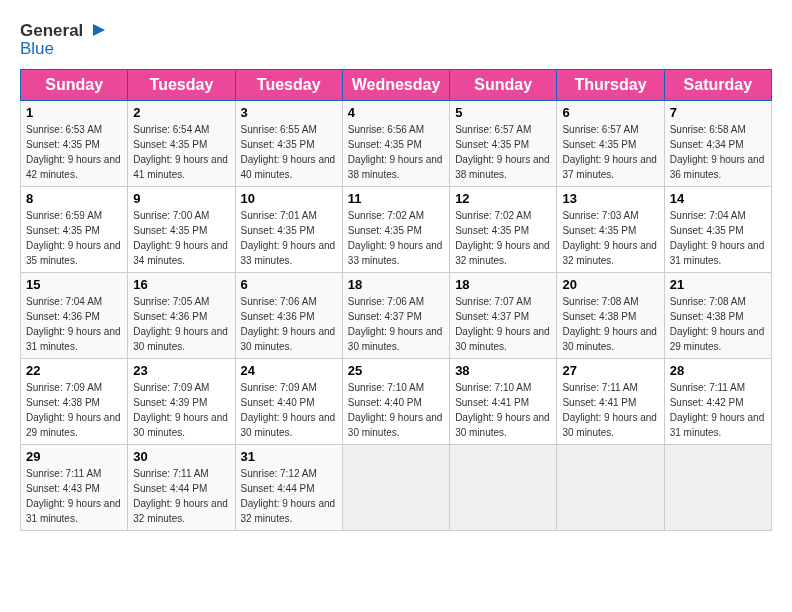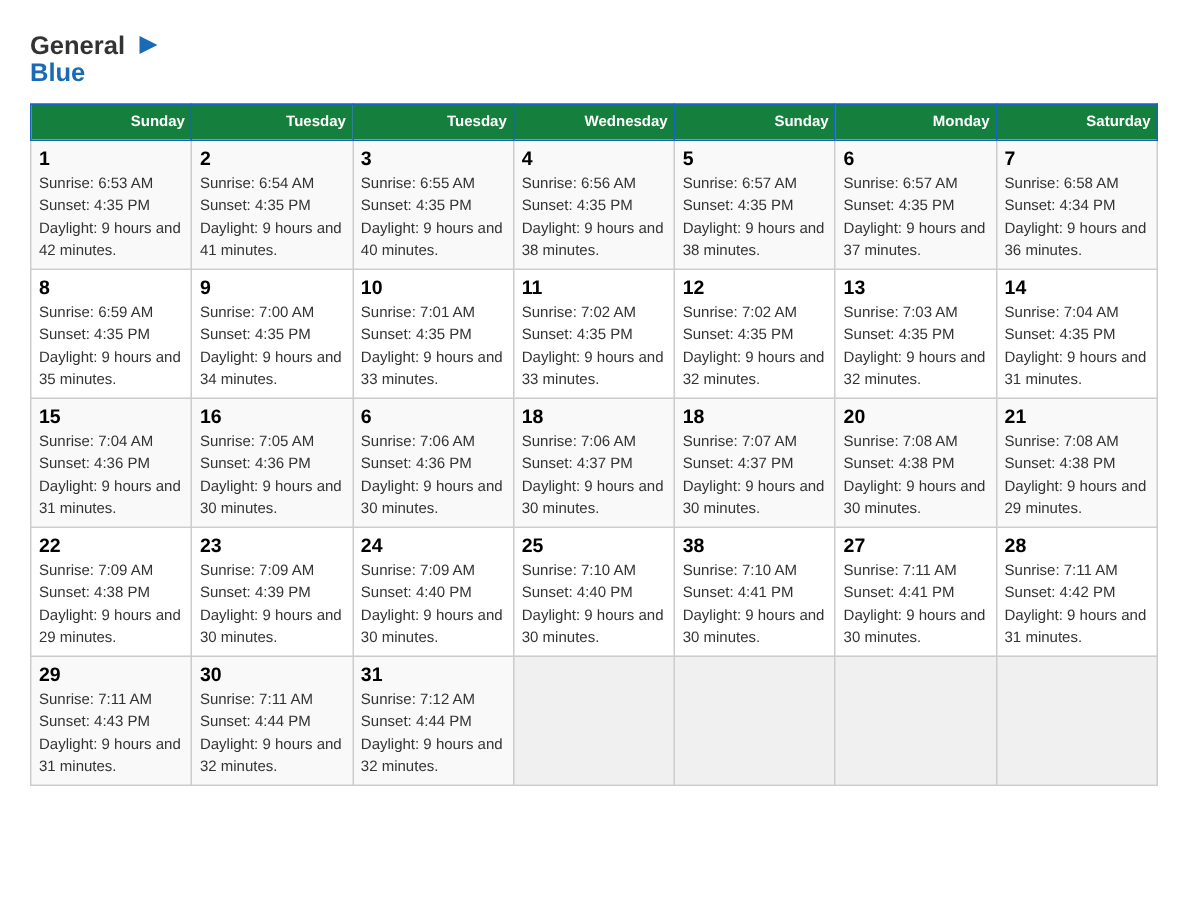--- a/index.html
+++ b/index.html
@@ -33,25 +33,25 @@
     .location-title {
       font-size: 14px;
       color: #444;
     }
     table {
       width: 100%;
       border-collapse: collapse;
       font-size: 10.5px;
     }
     thead tr th {
-      background: #15803d;
+      background: #ec4899;
       color: #fff;
       padding: 6px 4px;
-      text-align: right;
-      font-size: 10px;
+      text-align: center;
+      font-size: 16px;
       font-weight: bold;
       border: 1px solid #1565c0;
     }
     tbody tr td {
       border: 1px solid #ccc;
       vertical-align: top;
       padding: 4px 5px;
       width: calc(100% / 7);
       min-height: 80px;
       background: #fff;
@@ -82,34 +82,34 @@
 
 <div class="header-area">
   <div class="logo">
   <div style="display:flex;flex-direction:column;align-items:flex-start;line-height:1.1;">
     <div style="display:flex;align-items:center;gap:0px;">
       <span style="font-size:17px;font-weight:bold;color:#333;">General</span>
       <svg width="22" height="22" viewBox="0 0 22 22">
         <polygon points="10,4 22,10 10,16" fill="#1a6bb5"></polygon>
       </svg>
     </div>
-    <span style="font-size:17px;font-weight:bold;color:#1a6bb5;margin-top:-2px;">Blue</span>
+    <span style="font-size:17px;font-weight:normal;color:#1a6bb5;margin-top:-2px;">Blue</span>
   </div>
 </div>
 </div>
 
 <table>
   <thead>
     <tr>
     <th>Sunday</th>
         <th>Tuesday</th>
         <th>Tuesday</th>
         <th>Wednesday</th>
         <th>Sunday</th>
-        <th>Monday</th>
+        <th>Thursday</th>
         <th>Saturday</th>
       </tr>
   </thead>
   <tbody id="calendar-body">
   <tr>
         <td><span class="day-num">1</span>
 <span class="day-info">Sunrise: 6:53 AM<br>Sunset: 4:35 PM<br>Daylight: 9 hours and 42 minutes.</span></td>
         <td><span class="day-num">2</span>
 <span class="day-info">Sunrise: 6:54 AM<br>Sunset: 4:35 PM<br>Daylight: 9 hours and 41 minutes.</span></td>
         <td><span class="day-num">3</span>

